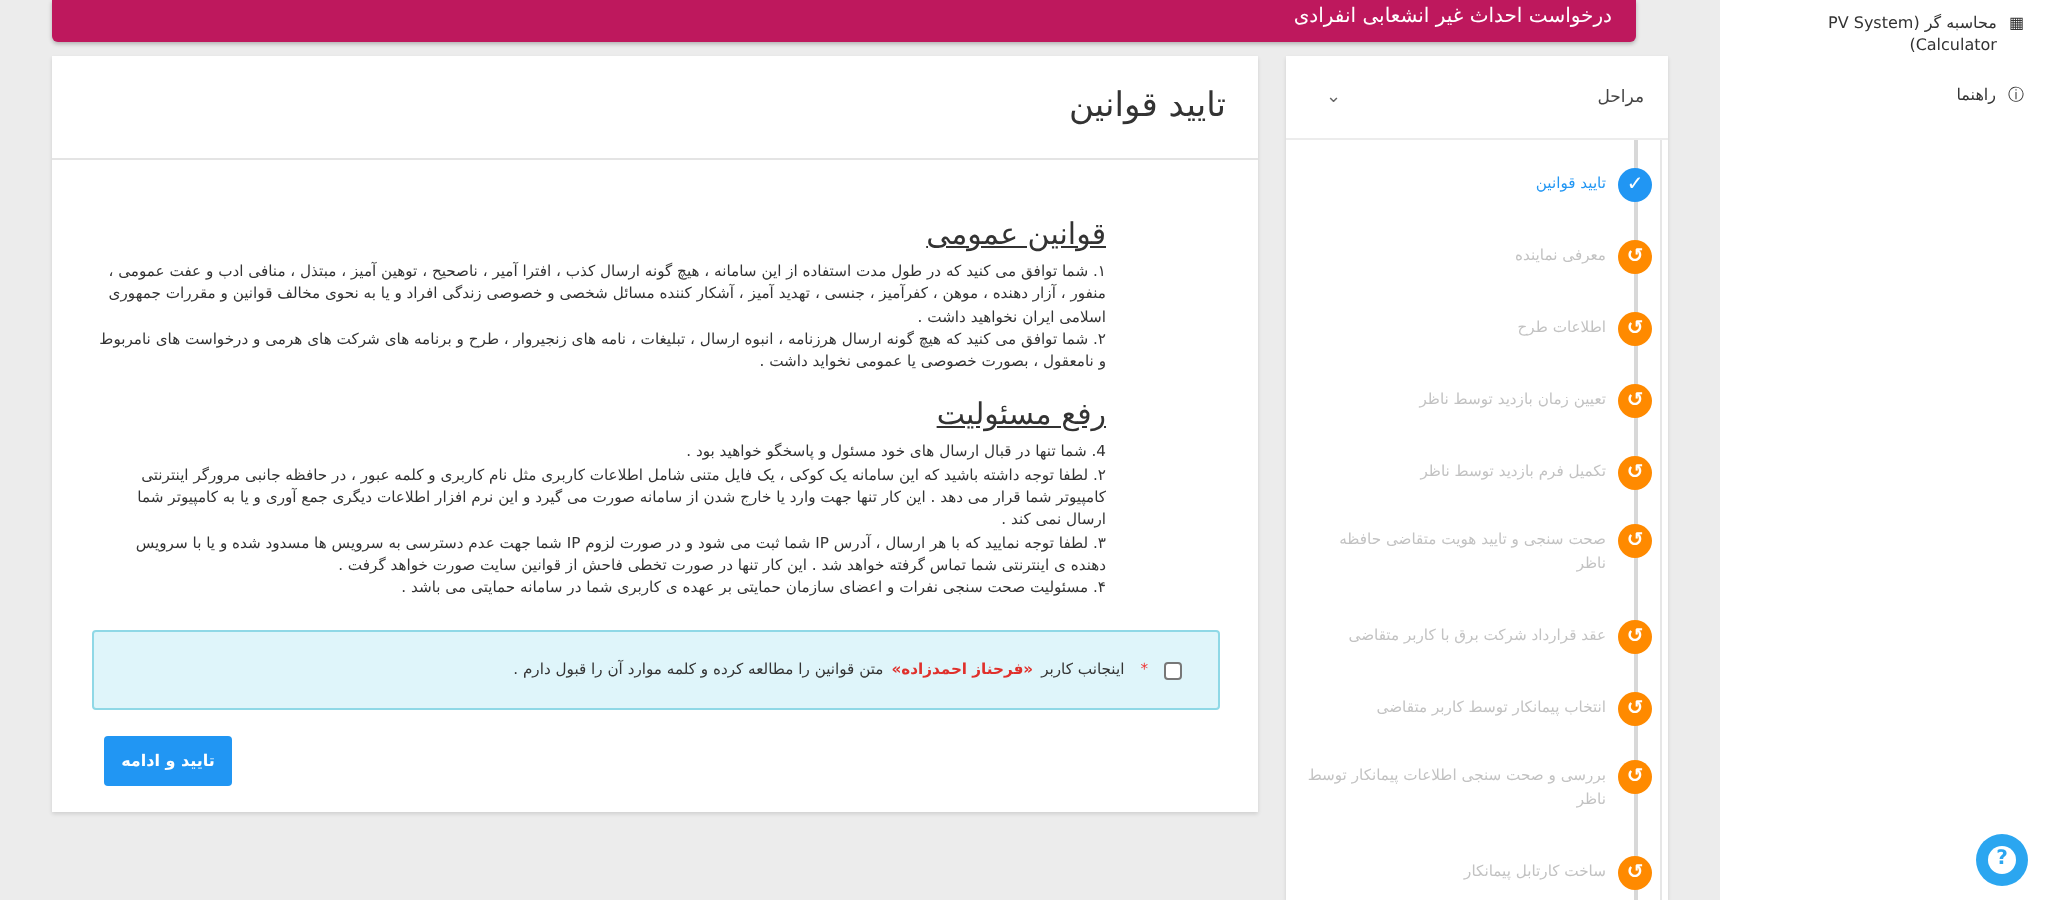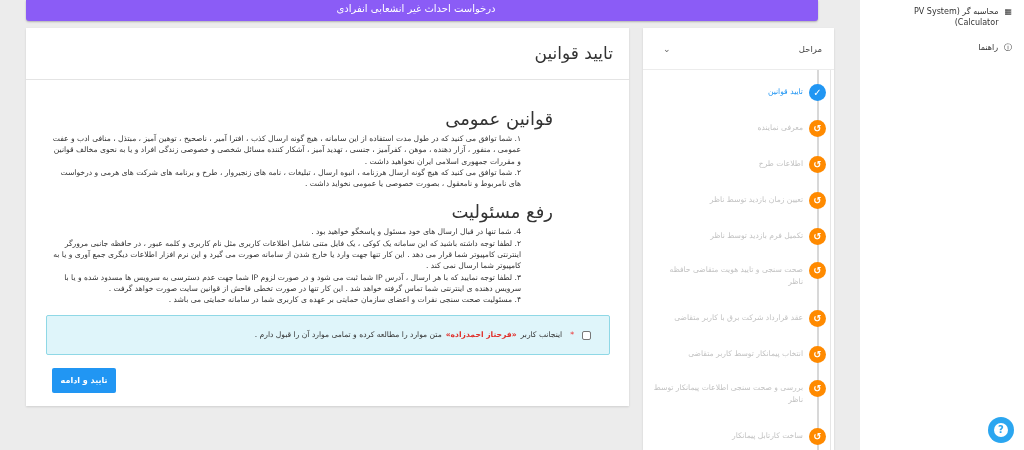--- a/index.html
+++ b/index.html
@@ -5,39 +5,39 @@
   * { box-sizing: border-box; margin: 0; padding: 0; }
   html, body { width: 1024px; height: 450px; overflow: hidden; }
   body {
     background: #ececec;
     font-family: "DejaVu Sans", "Liberation Sans", sans-serif;
     position: relative;
     direction: rtl;
   }
   .topbar {
     position: absolute; left: 26px; top: 0; width: 792px; height: 21px;
-    background: #8b5cf6; border-radius: 0 0 3px 3px;
+    background: #be185d; border-radius: 0 0 3px 3px;
     box-shadow: 0 1px 2px rgba(0,0,0,0.25);
     color: #ffffff; font-size: 10px; line-height: 18px;
-    padding-right: 12px; text-align: center;
+    padding-right: 12px; text-align: right;
   }
   .main-card {
     position: absolute; left: 26px; top: 28px; width: 603px; height: 378px;
     background: #ffffff; box-shadow: 0 1px 2px rgba(0,0,0,0.12);
   }
   .main-card .card-title {
     height: 52px; border-bottom: 1px solid #e4e4e4;
     font-size: 17px; color: #333; line-height: 50px; padding-right: 16px;
   }
   .section-title {
-    font-size: 18px; color: #333; margin-top: 12px; margin-right: 76px; margin-bottom: 4px;
+    font-size: 15px; color: #333; margin-top: 12px; margin-right: 76px; margin-bottom: 4px; text-decoration: underline;
   }
   .main-card .first { margin-top: 28px; }
   ol.rules {
-    list-style: none; padding-right: 108px; padding-left: 22px;
+    list-style: none; padding-right: 76px; padding-left: 22px;
     font-size: 7.6px; line-height: 11.3px; color: #333;
   }
   ol.rules li { position: relative; padding-right: 0; }
   .accept-box {
     position: absolute; left: 20px; top: 287px; width: 564px; height: 40px;
     background: #dff5fa; border: 1px solid #8fd8e6; border-radius: 2px;
     font-size: 7.6px; color: #333; line-height: 38px; padding-right: 18px;
     display: flex; align-items: center; gap: 4px;
   }
   .accept-box .chk {
@@ -116,21 +116,21 @@
     <li>۲. لطفا توجه داشته باشید که این سامانه یک کوکی ، یک فایل متنی شامل اطلاعات کاربری مثل نام کاربری و کلمه عبور ، در حافظه جانبی مرورگر اینترنتی کامپیوتر شما قرار می دهد . این کار تنها جهت وارد یا خارج شدن از سامانه صورت می گیرد و این نرم افزار اطلاعات دیگری جمع آوری و یا به کامپیوتر شما ارسال نمی کند .</li>
     <li>۳. لطفا توجه نمایید که با هر ارسال ، آدرس IP شما ثبت می شود و در صورت لزوم IP شما جهت عدم دسترسی به سرویس ها مسدود شده و یا با سرویس دهنده ی اینترنتی شما تماس گرفته خواهد شد . این کار تنها در صورت تخطی فاحش از قوانین سایت صورت خواهد گرفت .</li>
     <li>۴. مسئولیت صحت سنجی نفرات و اعضای سازمان حمایتی بر عهده ی کاربری شما در سامانه حمایتی می باشد .</li>
   </ol>
 
   <label class="accept-box">
     <span class="chk"></span>
     <span class="star">*</span>
     <span>اینجانب کاربر</span>
     <span class="username">«فرحناز احمدزاده»</span>
-    <span>متن موارد را مطالعه کرده و تمامی موارد آن را قبول دارم .</span>
+    <span>متن قوانین را مطالعه کرده و کلمه موارد آن را قبول دارم .</span>
   </label>
 
   <button class="submit-btn">تایید و ادامه</button>
 </div>
 
 <div class="steps-card">
   <div class="steps-head">
     <span>مراحل</span>
     <span class="chev">⌄</span>
   </div>

